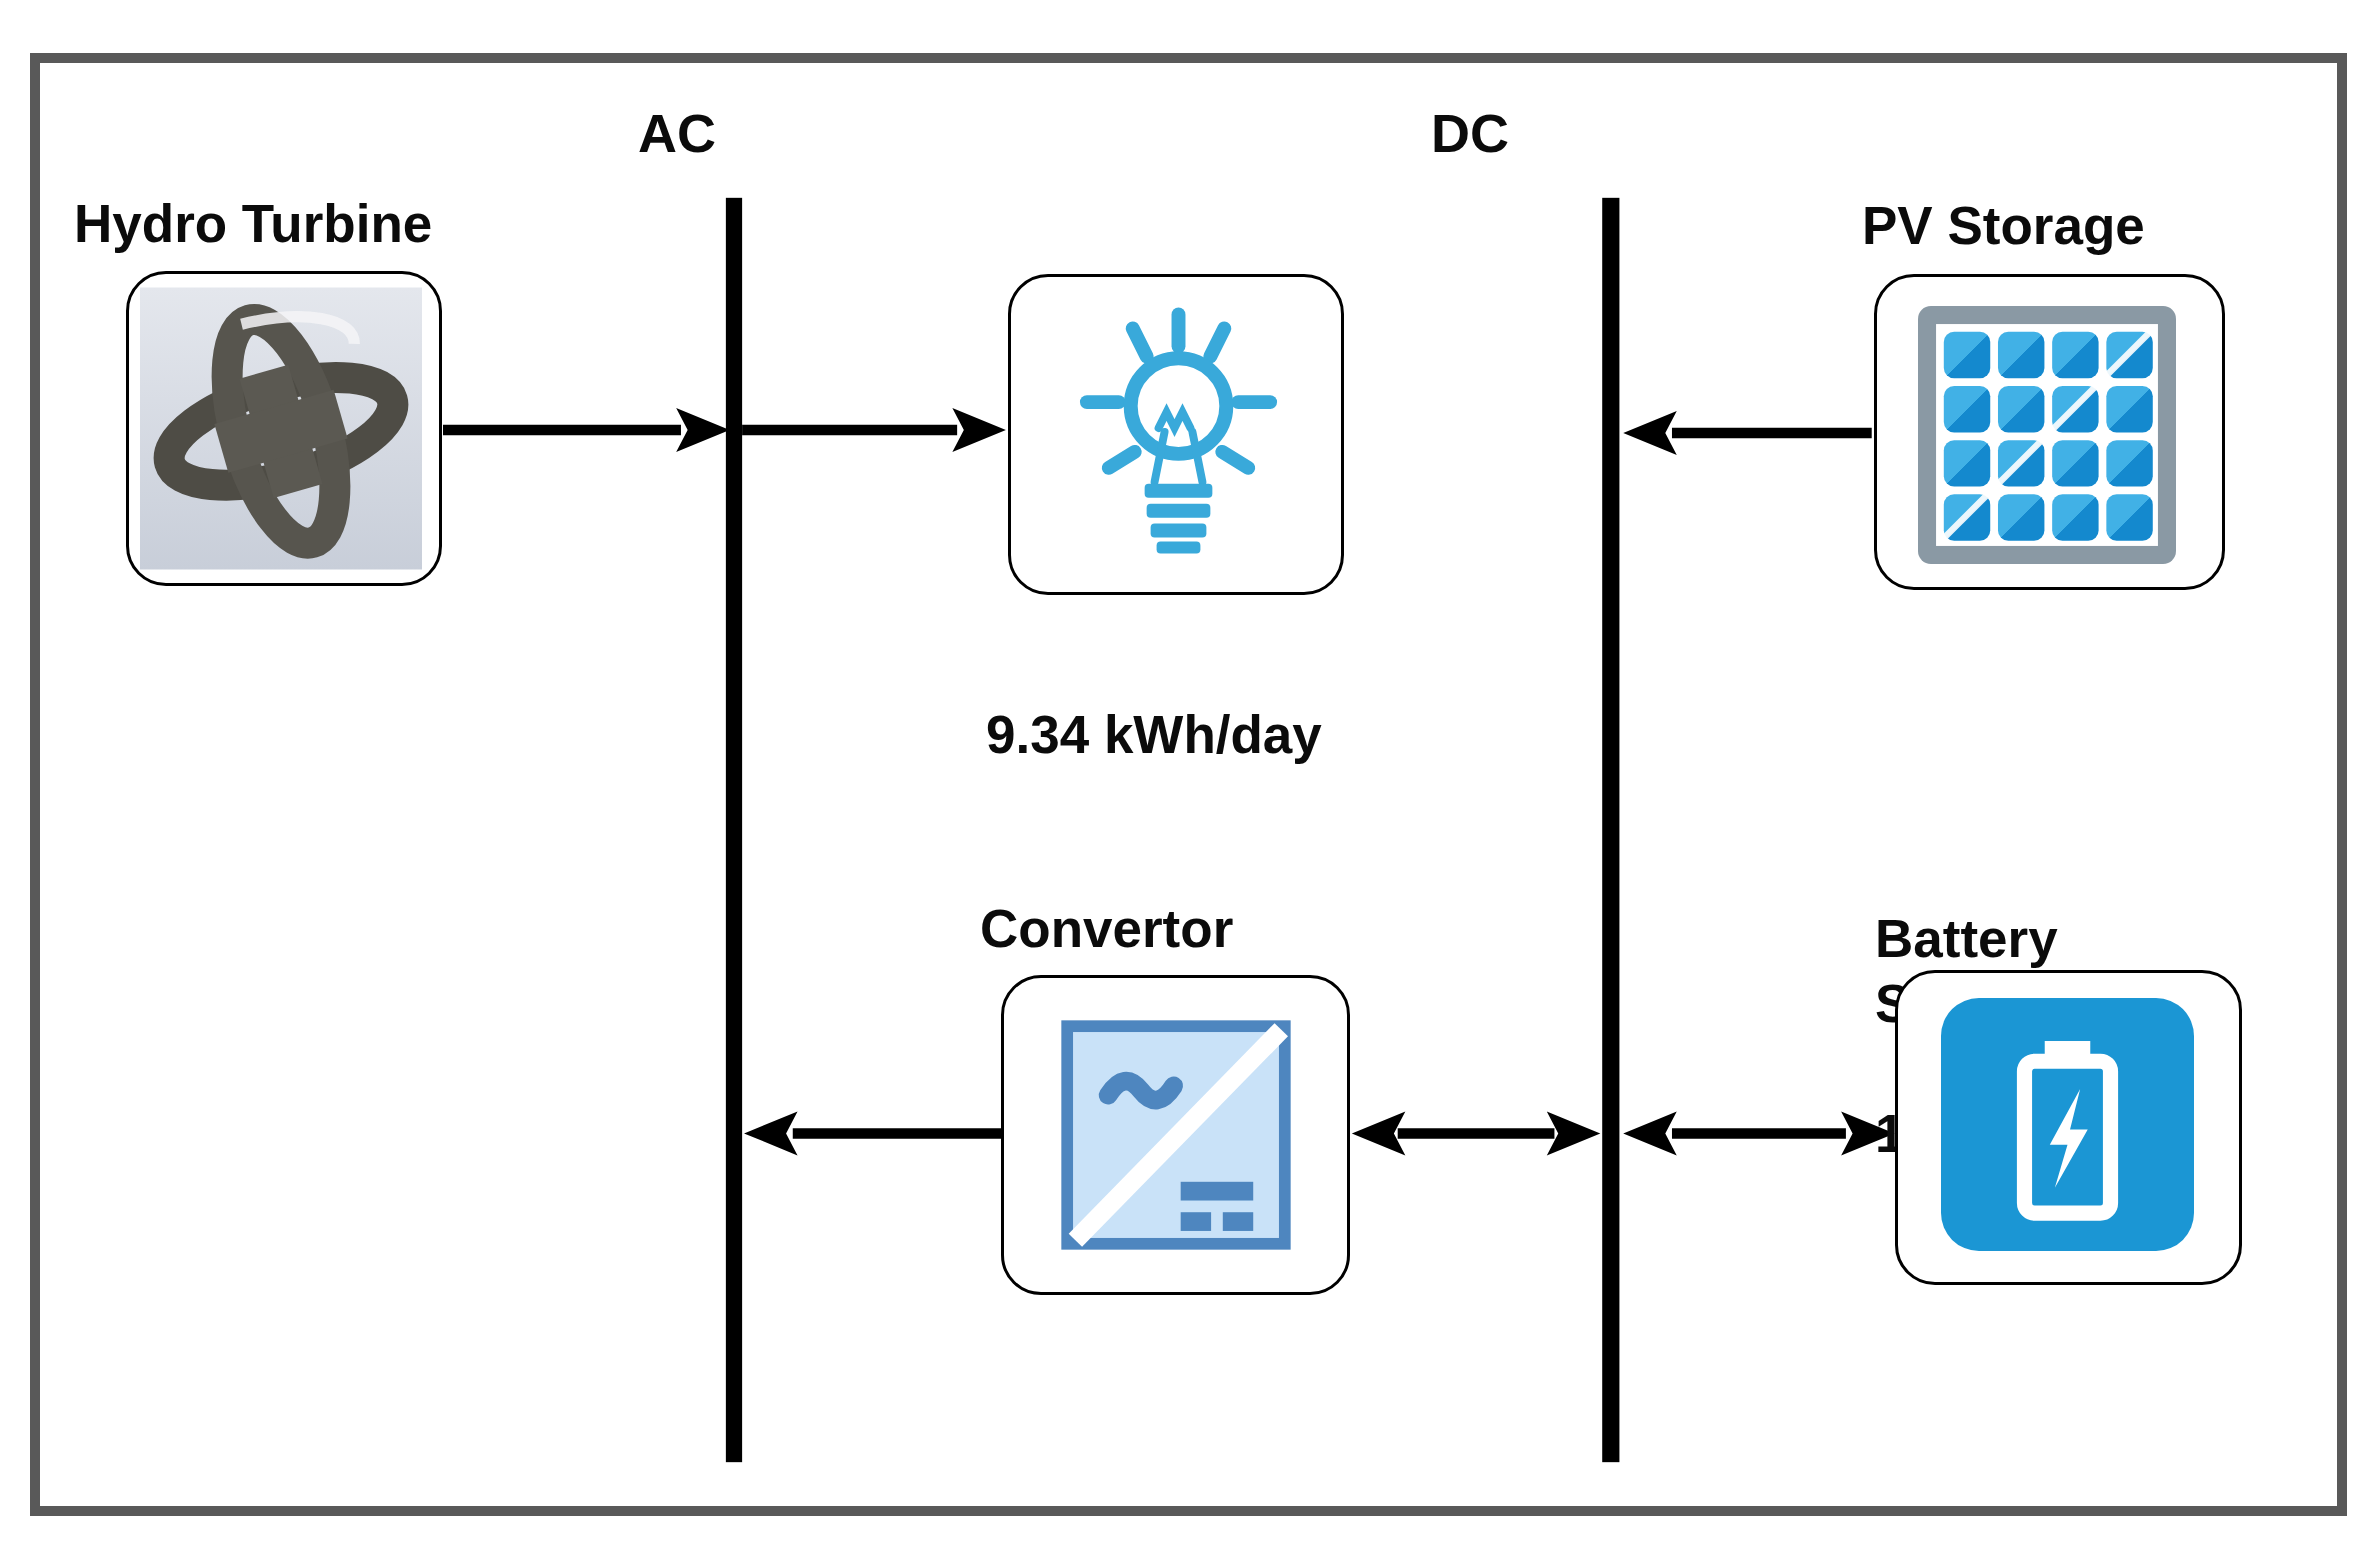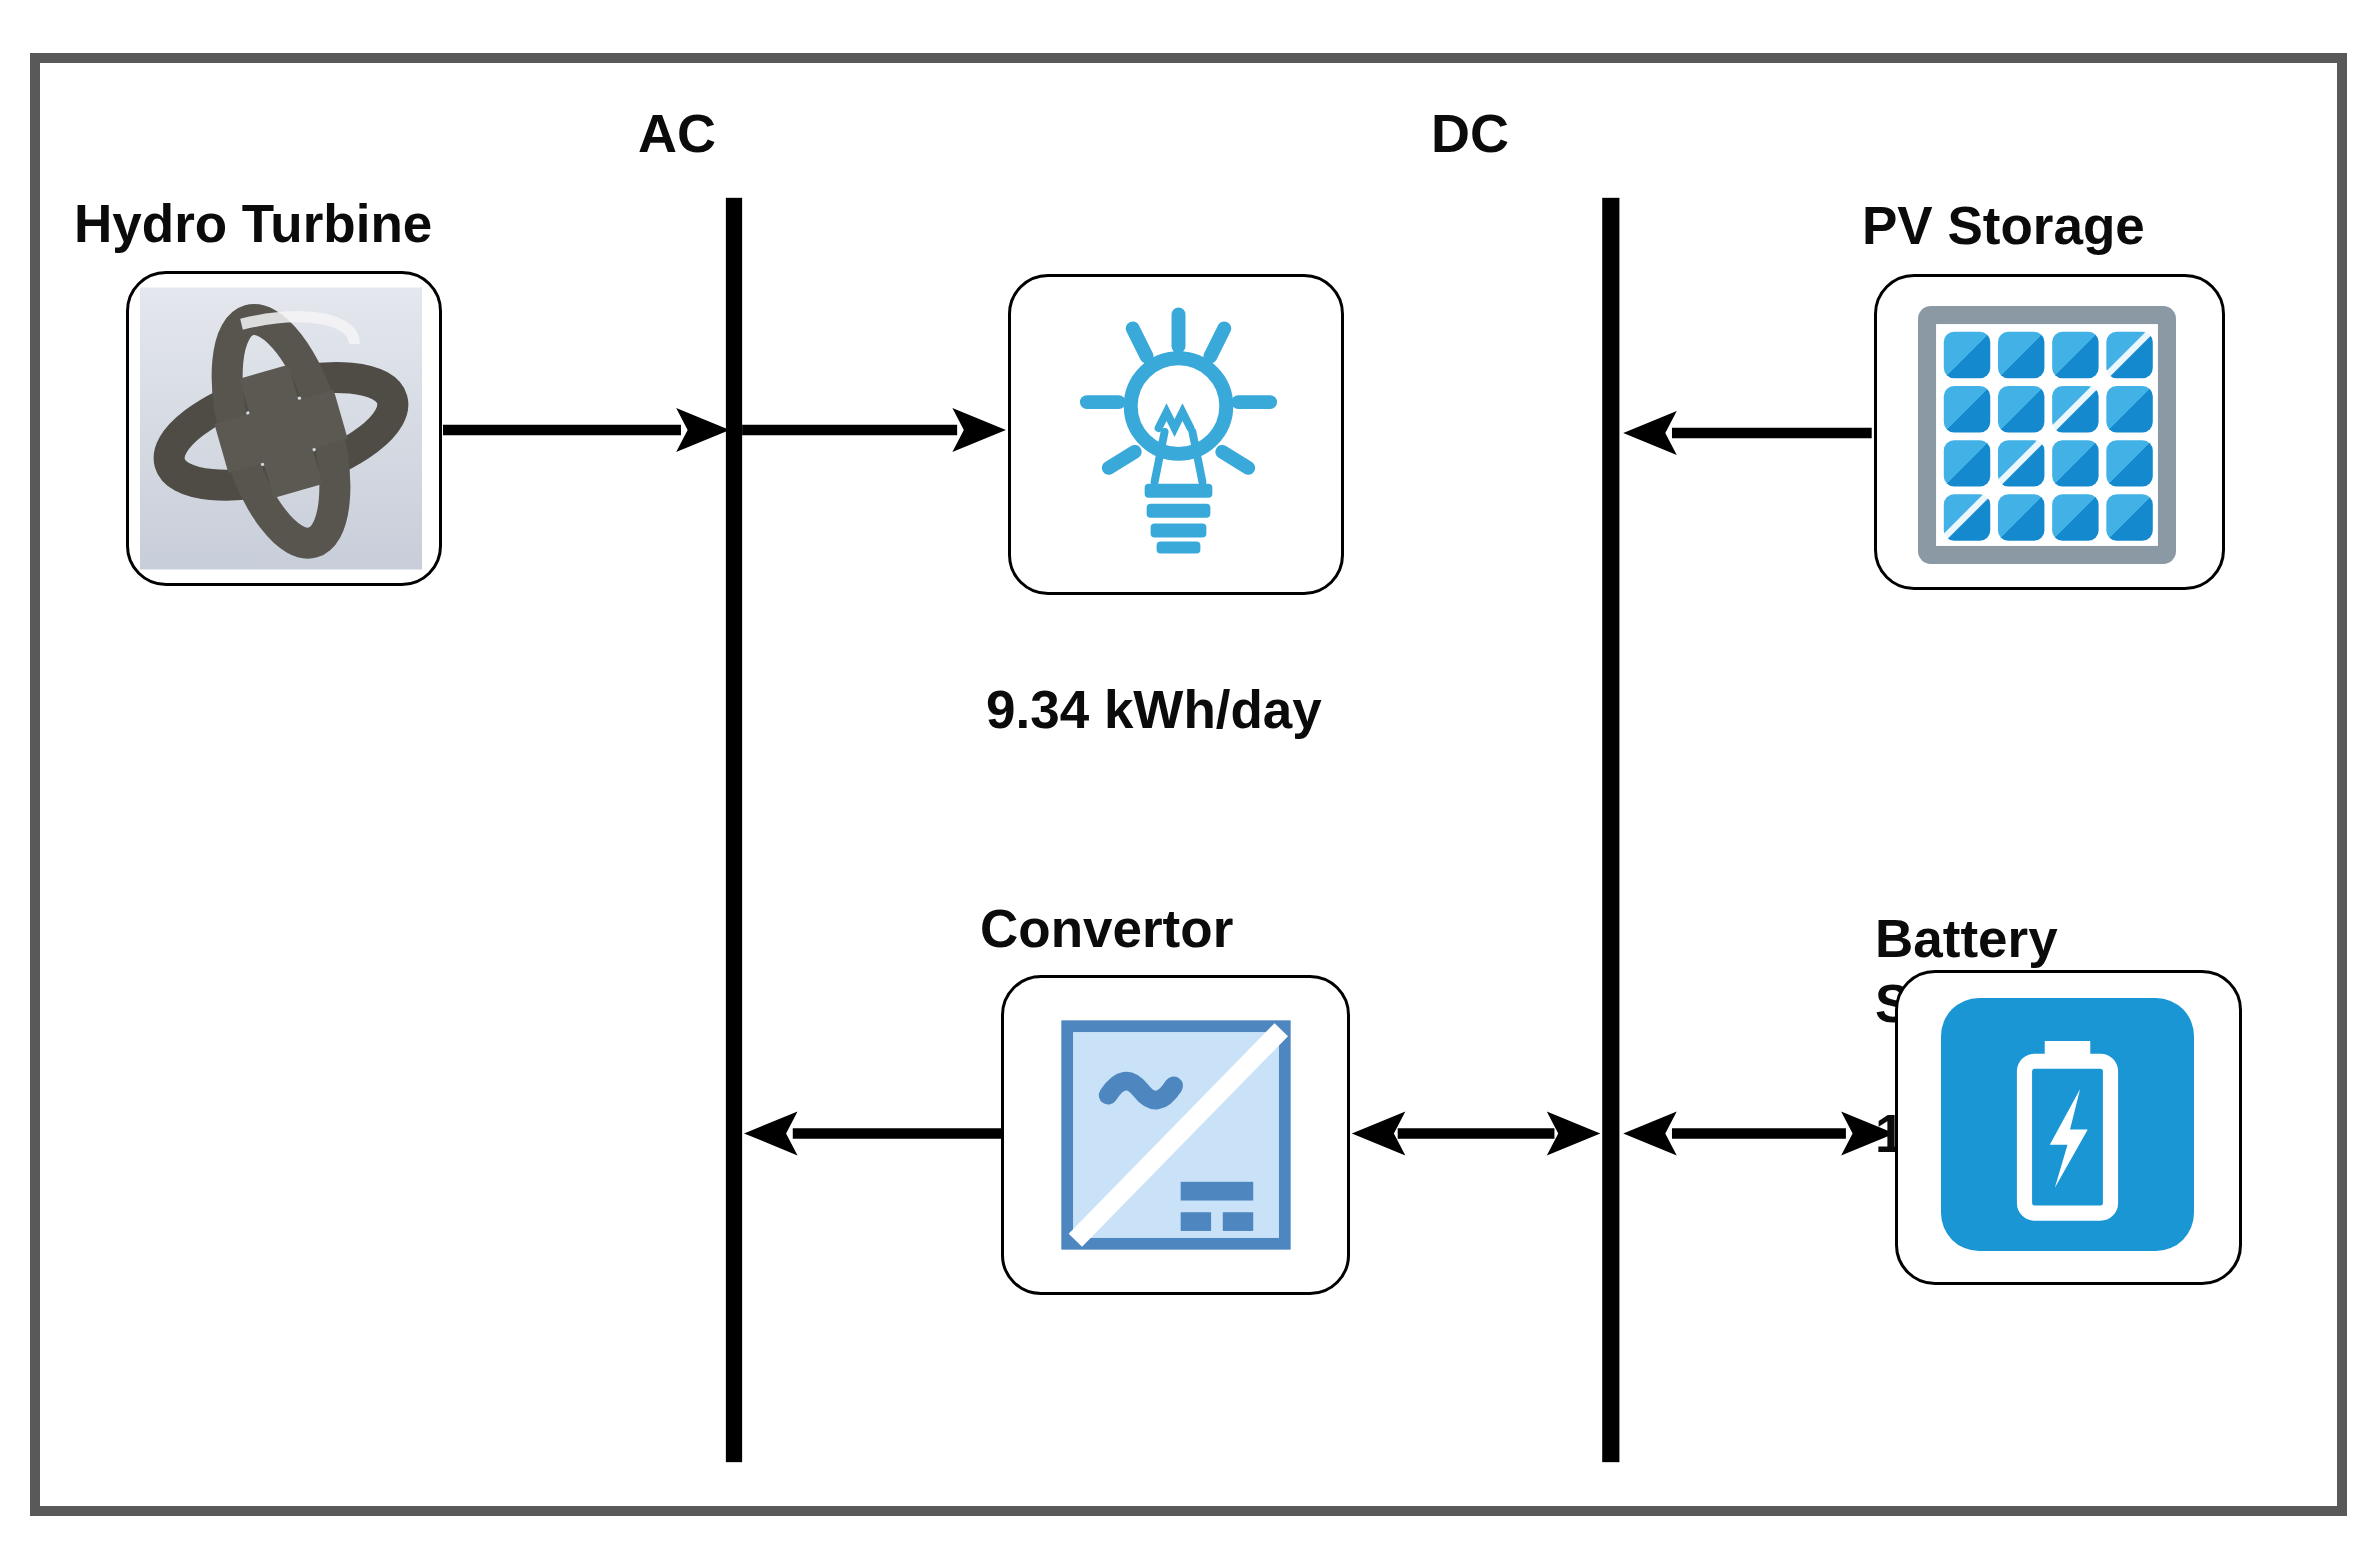--- a/index.html
+++ b/index.html
@@ -119,21 +119,21 @@
         </g>
         <g fill="var(--accent-blue)">
           <rect x="43" y="93" width="34" height="7" rx="2"></rect>
           <rect x="44" y="103" width="32" height="7" rx="2"></rect>
           <rect x="46" y="113" width="28" height="7" rx="2"></rect>
           <rect x="49" y="122" width="22" height="6" rx="2"></rect>
         </g>
       </svg>
     </span>
   </div>
-  <div class="label stats" style="left:986px;top:593px;width:382px;">
+  <div class="label stats" style="left:986px;top:618px;width:382px;">
     <div>9.34 kWh/day</div>
   </div>
 
   <div class="label node-label" style="left:1862px;top:197px;width:382px;">PV Storage</div>
   <div class="node-box" style="left:1874px;top:274px;width:351px;height:316px;">
     <span class="icon" style="left:41px;top:28px;">
       <svg width="258" height="260" viewBox="0 0 100 100">
         <defs>
           <linearGradient id="pvgrad" x1="0" y1="0" x2="1" y2="1">
             <stop offset="0.5" stop-color="var(--pv-blue-light)"></stop>

